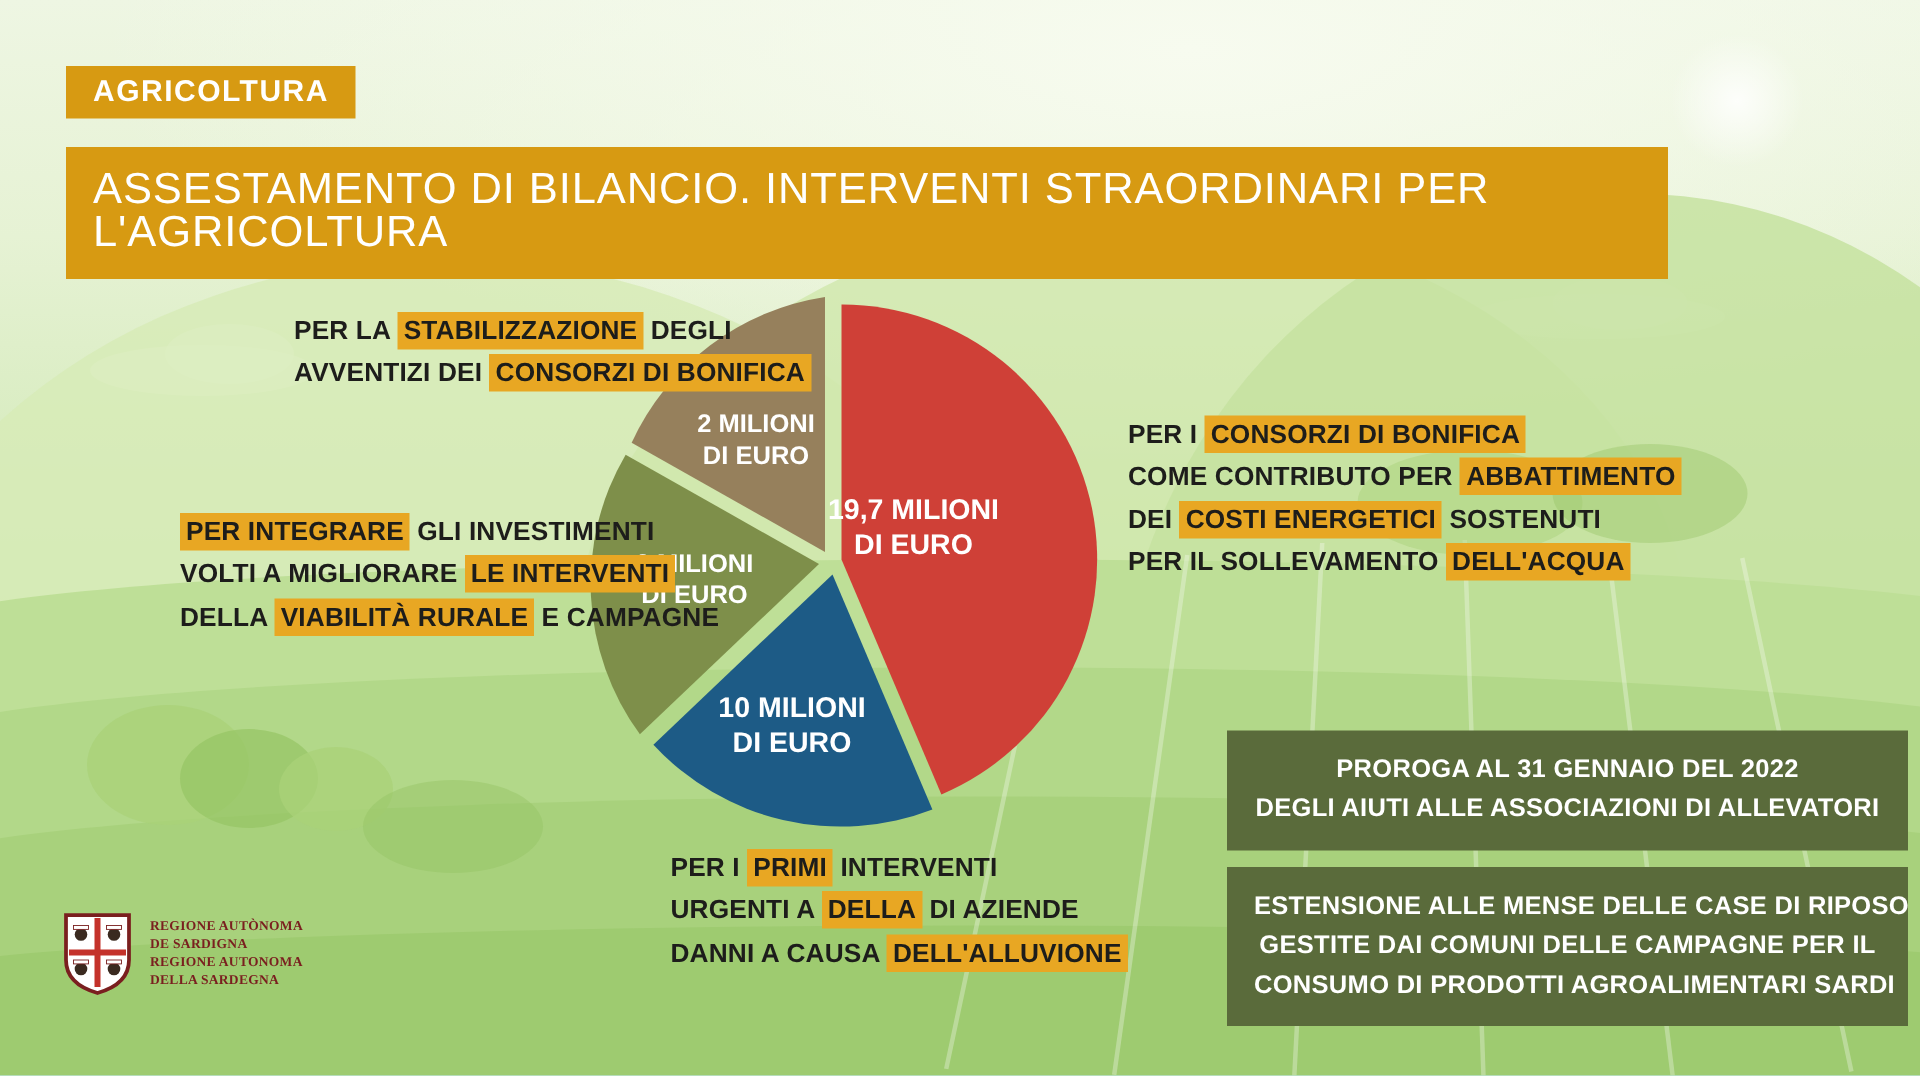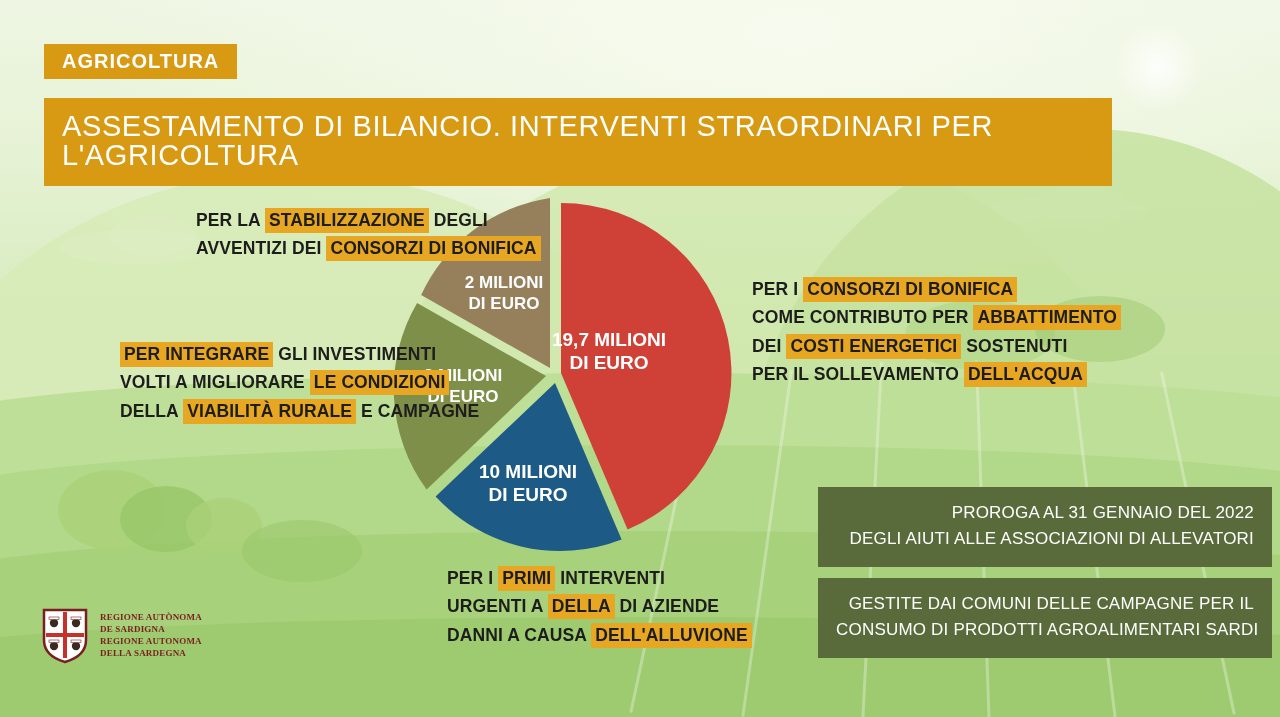--- a/index.html
+++ b/index.html
@@ -150,24 +150,24 @@
   .c-topleft { left: 196px; top: 206px; text-align: right; width: 290px; }
   .c-left    { left: 120px; top: 340px; text-align: left; width: 262px; }
   .c-right   { left: 752px; top: 275px; text-align: left; }
   .c-bottom  { left: 447px; top: 564px; text-align: left; }
 
   
   .note {
     position: absolute;
     background: #5a6b3b;
     color: #ffffff;
-    font-weight: normal;
+    font-weight: bold;
     font-size: 17px;
     line-height: 1.55;
-    text-align: right;
+    text-align: center;
     padding: 13px 18px 14px 18px;
     letter-spacing: .2px;
   }
   .note .ln { display: block; white-space: nowrap; }
   .note-1 { left: 818px; top: 487px; width: 418px; }
   .note-2 { left: 818px; top: 578px; width: 418px; }
 
   
   .logo {
     position: absolute;
@@ -256,40 +256,41 @@
       </g>
     </svg>
   </div>
 
   <div class="callout c-topleft">
       <span class="ln"><span>PER LA </span><span class="hl">STABILIZZAZIONE</span><span> DEGLI</span></span>
       <span class="ln"><span>AVVENTIZI DEI </span><span class="hl">CONSORZI DI BONIFICA</span></span>
     </div>
   <div class="callout c-left">
       <span class="ln"><span class="hl">PER INTEGRARE</span><span> GLI INVESTIMENTI</span></span>
-      <span class="ln"><span>VOLTI A MIGLIORARE </span><span class="hl">LE CONDIZIONI</span></span>
+      <span class="ln"><span>VOLTI A MIGLIORARE </span><span class="hl">LE INTERVENTI</span></span>
       <span class="ln"><span>DELLA </span><span class="hl">VIABILITÀ RURALE</span><span> E CAMPAGNE</span></span>
     </div>
   <div class="callout c-right">
       <span class="ln"><span>PER I </span><span class="hl">CONSORZI DI BONIFICA</span></span>
       <span class="ln"><span>COME CONTRIBUTO PER </span><span class="hl">ABBATTIMENTO</span></span>
       <span class="ln"><span>DEI </span><span class="hl">COSTI ENERGETICI</span><span> SOSTENUTI</span></span>
       <span class="ln"><span>PER IL SOLLEVAMENTO </span><span class="hl">DELL'ACQUA</span></span>
     </div>
   <div class="callout c-bottom">
       <span class="ln"><span>PER I </span><span class="hl">PRIMI</span><span> INTERVENTI</span></span>
       <span class="ln"><span>URGENTI A </span><span class="hl">DELLA</span><span> DI AZIENDE</span></span>
       <span class="ln"><span>DANNI A CAUSA </span><span class="hl">DELL'ALLUVIONE</span></span>
     </div>
 
   <div class="note note-1">
       <span class="ln">PROROGA AL 31 GENNAIO DEL 2022</span>
       <span class="ln">DEGLI AIUTI ALLE ASSOCIAZIONI DI ALLEVATORI</span>
     </div>
   <div class="note note-2">
+      <span class="ln">ESTENSIONE ALLE MENSE DELLE CASE DI RIPOSO</span>
       <span class="ln">GESTITE DAI COMUNI DELLE CAMPAGNE PER IL</span>
       <span class="ln">CONSUMO DI PRODOTTI AGROALIMENTARI SARDI</span>
     </div>
 
   <div class="logo">
     <svg class="logo-mark" viewBox="0 0 50 58">
       <path d="M4 4 H46 V34 Q46 50 25 56 Q4 50 4 34 Z" fill="#ffffff" stroke="#7a1f1f" stroke-width="2.5"></path>
       <rect x="23" y="6" width="4" height="46" fill="#c4322b"></rect>
       <rect x="6" y="27" width="38" height="4" fill="#c4322b"></rect>
       <circle cx="14" cy="17" r="4.2" fill="#3a2a20"></circle>

